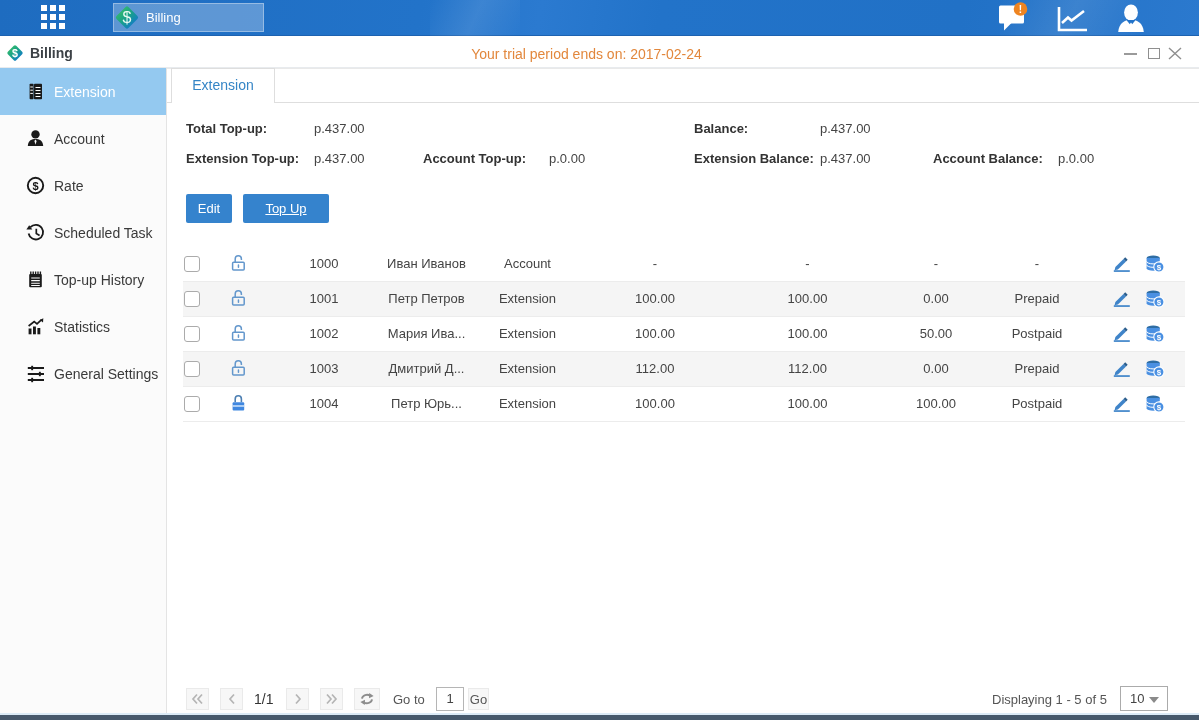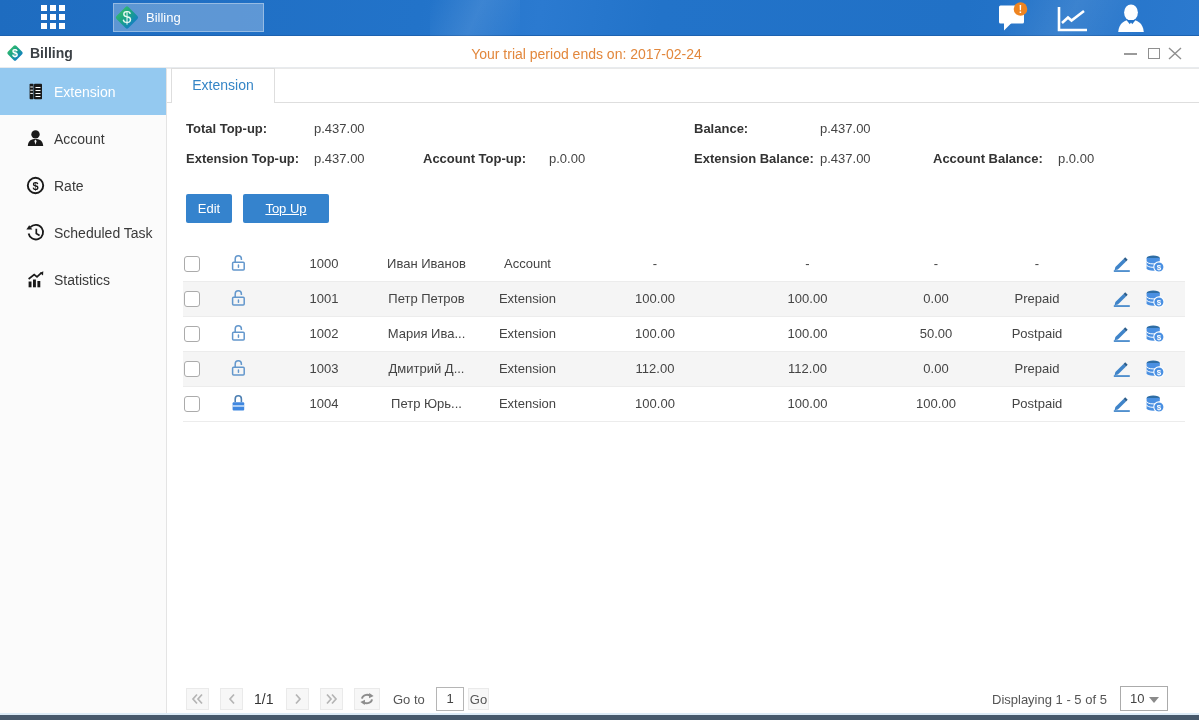--- a/index.html
+++ b/index.html
@@ -176,27 +176,44 @@
   <div class="mitem">
     <svg width="19" height="19" viewBox="0 0 19 19">
       <path d="M4.4,4.2 A7.3,7.3 0 1 1 2.6,10.5" fill="none" stroke="#1a1a1a" stroke-width="1.8"></path>
       <polygon points="0.4,6.6 6.3,6.6 3.2,2.2" fill="#1a1a1a"></polygon>
       <path d="M10.3,5.8 V10.6 L13.6,12.4" fill="none" stroke="#1a1a1a" stroke-width="1.7"></path>
     </svg>
     Scheduled Task
   </div>
   <div class="mitem">
     <svg width="19" height="19" viewBox="0 0 19 19">
+      <rect x="3.2" y="4" width="12.6" height="13.2" rx="1" fill="#1a1a1a"></rect>
+      <path d="M4.8,1.6 V4.5 M7.2,1.6 V4.5 M9.6,1.6 V4.5 M12,1.6 V4.5 M14.4,1.6 V4.5" stroke="#1a1a1a" stroke-width="1.4"></path>
+      <path d="M5.2,8 H13.8 M5.2,10.6 H13.8 M5.2,13.2 H13.8 M5.2,15.5 H13.8" stroke="#fbfbfb" stroke-width="1.1"></path>
+    </svg>
+    Top-up History
+  </div>
+  <div class="mitem">
+    <svg width="19" height="19" viewBox="0 0 19 19">
       <rect x="2.6" y="11.5" width="2.9" height="5.8" fill="#1a1a1a"></rect>
       <rect x="7" y="9.5" width="2.9" height="7.8" fill="#1a1a1a"></rect>
       <rect x="11.4" y="11" width="2.9" height="6.3" fill="#1a1a1a"></rect>
       <path d="M2.6,9 L8.2,4.6 L11,6.8 L15.6,2.6" fill="none" stroke="#1a1a1a" stroke-width="1.7"></path>
       <polygon points="17.3,1.2 17,5.4 13.9,2.9" fill="#1a1a1a"></polygon>
     </svg>
     Statistics
+  </div>
+  <div class="mitem">
+    <svg width="19" height="19" viewBox="0 0 19 19">
+      <path d="M1.8,4 H18 M1.8,10 H18 M1.8,16 H18" stroke="#1a1a1a" stroke-width="2"></path>
+      <rect x="5.2" y="1.8" width="1.9" height="4.4" fill="#1a1a1a"></rect>
+      <rect x="12.9" y="7.8" width="1.9" height="4.4" fill="#1a1a1a"></rect>
+      <rect x="5.2" y="13.8" width="1.9" height="4.4" fill="#1a1a1a"></rect>
+    </svg>
+    General Settings
   </div>
 </div>
 
 <div id="content">
   <div id="tabtop"></div>
   <div id="tabline"></div>
   <div id="tabbox">Extension</div>
 
   <div class="lbl" style="left:19px; top:51px;text-align:right;">Total Top-up:</div>
   <div class="val" style="left:147px; top:51px;">p.437.00</div>

